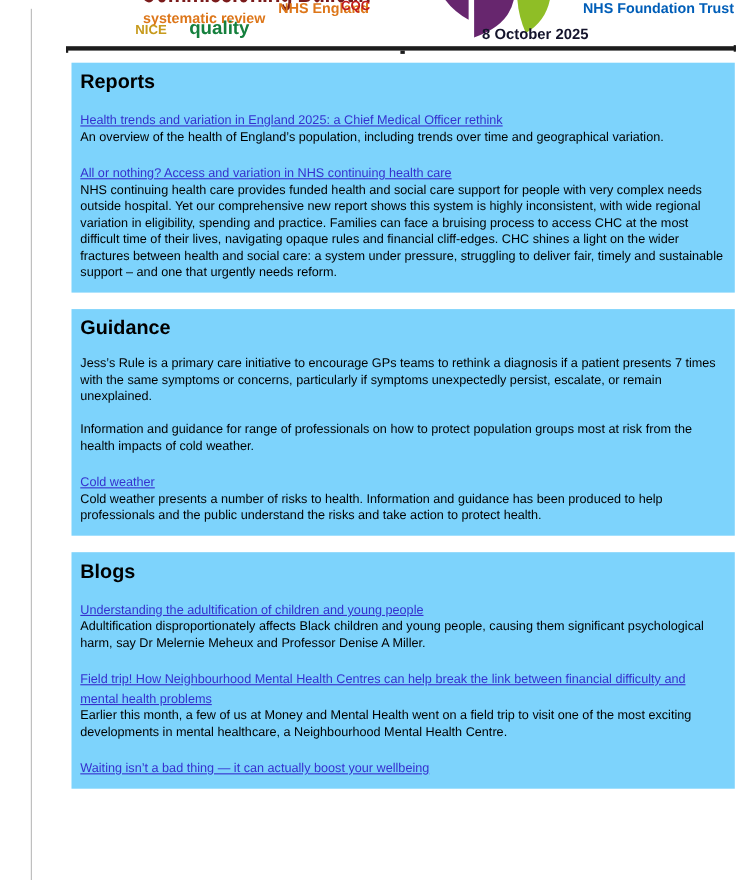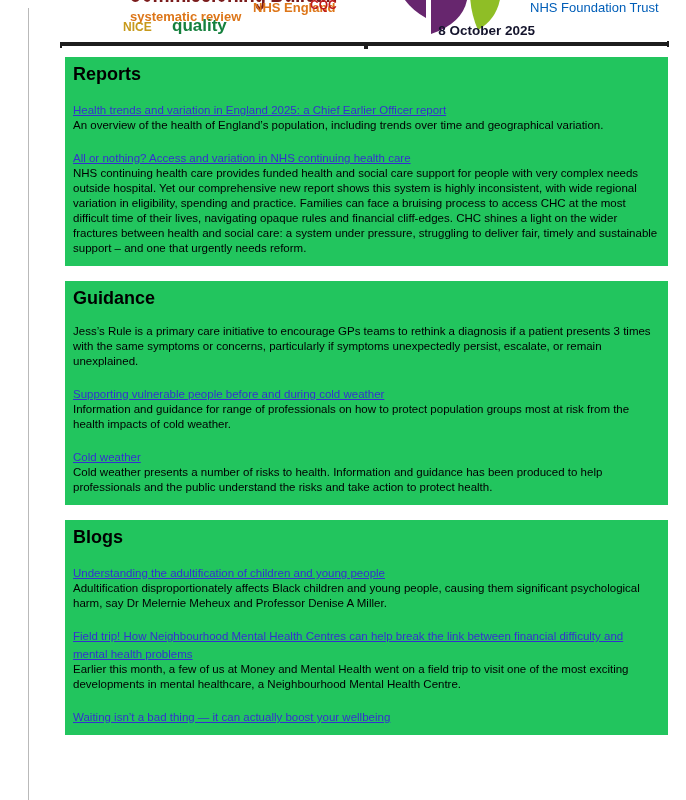--- a/index.html
+++ b/index.html
@@ -39,37 +39,37 @@
   .wc-sysrev  { left: 110px; top: 9px;  font-size: 13px; color: #dd7619; }
   .wc-nhseng  { left: 233px; top: 0; font-size: 13px; color: #dd7619; }
   .wc-nice    { left: 103px; top: 20px; font-size: 12px; color: #c79a1c; }
   .wc-quality { left: 152px; top: 16px; font-size: 17px; color: #15803d; }
   .wc-cqc     { left: 290px; top: -2px; font-size: 12px; color: #c11b1b; }
 
   .logo { position: absolute; left: 378px; top: -8px; }
 
   .trust-label {
     position: absolute; left: 510px; top: 0px;
-    font-size: 13px; font-weight: normal; color: #005eb8;
+    font-size: 13px; font-weight: bold; color: #005eb8;
     white-space: nowrap;
   }
   .issue-date {
     position: absolute; left: 405px; top: 23px; width: 110px;
     font-size: 13.5px; font-weight: bold; color: #14142c;
     text-align: right; white-space: nowrap;
   }
   .rule { position: absolute; left: 40px; top: 42px; width: 609px; height: 4px; background: #1d1d1d; }
   .rule-cap-left  { position: absolute; left: 40px;  top: 44px; width: 2px; height: 4px; background: #1d1d1d; }
   .rule-cap-right { position: absolute; left: 647px; top: 41px; width: 2px; height: 6px; background: #1d1d1d; }
   .rule-tick      { position: absolute; left: 344px; top: 46px; width: 4px; height: 3px; background: #1d1d1d; }
 
   
   .content { position: absolute; left: 45px; top: 57px; width: 603px; }
   .section-box {
-    background: #22c55e;
+    background: #7dd3fc;
     padding: 4px 8px 10px 8px;
     margin-bottom: 15px;
   }
   .section-title {
     font-size: 18px; font-weight: bold; color: #000;
     margin: 2px 0 3px 0; line-height: 22px;
   }
   .item { margin-top: 15px; }
   .item:first-of-type { margin-top: 0; }
   .item a {
@@ -109,36 +109,35 @@
     <div class="rule-cap-left"></div>
     <div class="rule-cap-right"></div>
     <div class="rule-tick"></div>
   </div>
 
   <div class="content">
 
     <div class="section-box">
       <div class="section-title">Reports</div>
       <div class="item">
-        <a href="#">Health trends and variation in England 2025: a Chief Earlier Officer report</a>
+        <a href="#">Health trends and variation in England 2025: a Chief Medical Officer rethink</a>
         <p>An overview of the health of England’s population, including trends over time and geographical variation.</p>
       </div>
       <div class="item">
         <a href="#">All or nothing? Access and variation in NHS continuing health care</a>
         <p>NHS continuing health care provides funded health and social care support for people with very complex needs outside hospital. Yet our comprehensive new report shows this system is highly inconsistent, with wide regional variation in eligibility, spending and practice. Families can face a bruising process to access CHC at the most difficult time of their lives, navigating opaque rules and financial cliff-edges. CHC shines a light on the wider fractures between health and social care: a system under pressure, struggling to deliver fair, timely and sustainable support – and one that urgently needs reform.</p>
       </div>
     </div>
 
     <div class="section-box">
       <div class="section-title">Guidance</div>
       <div class="item">
-        <p>Jess’s Rule is a primary care initiative to encourage GPs teams to rethink a diagnosis if a patient presents 3 times with the same symptoms or concerns, particularly if symptoms unexpectedly persist, escalate, or remain unexplained.</p>
+        <p>Jess’s Rule is a primary care initiative to encourage GPs teams to rethink a diagnosis if a patient presents 7 times with the same symptoms or concerns, particularly if symptoms unexpectedly persist, escalate, or remain unexplained.</p>
       </div>
       <div class="item">
-        <a href="#">Supporting vulnerable people before and during cold weather</a>
         <p>Information and guidance for range of professionals on how to protect population groups most at risk from the health impacts of cold weather.</p>
       </div>
       <div class="item">
         <a href="#">Cold weather</a>
         <p>Cold weather presents a number of risks to health. Information and guidance has been produced to help professionals and the public understand the risks and take action to protect health.</p>
       </div>
     </div>
 
     <div class="section-box">
       <div class="section-title">Blogs</div>

